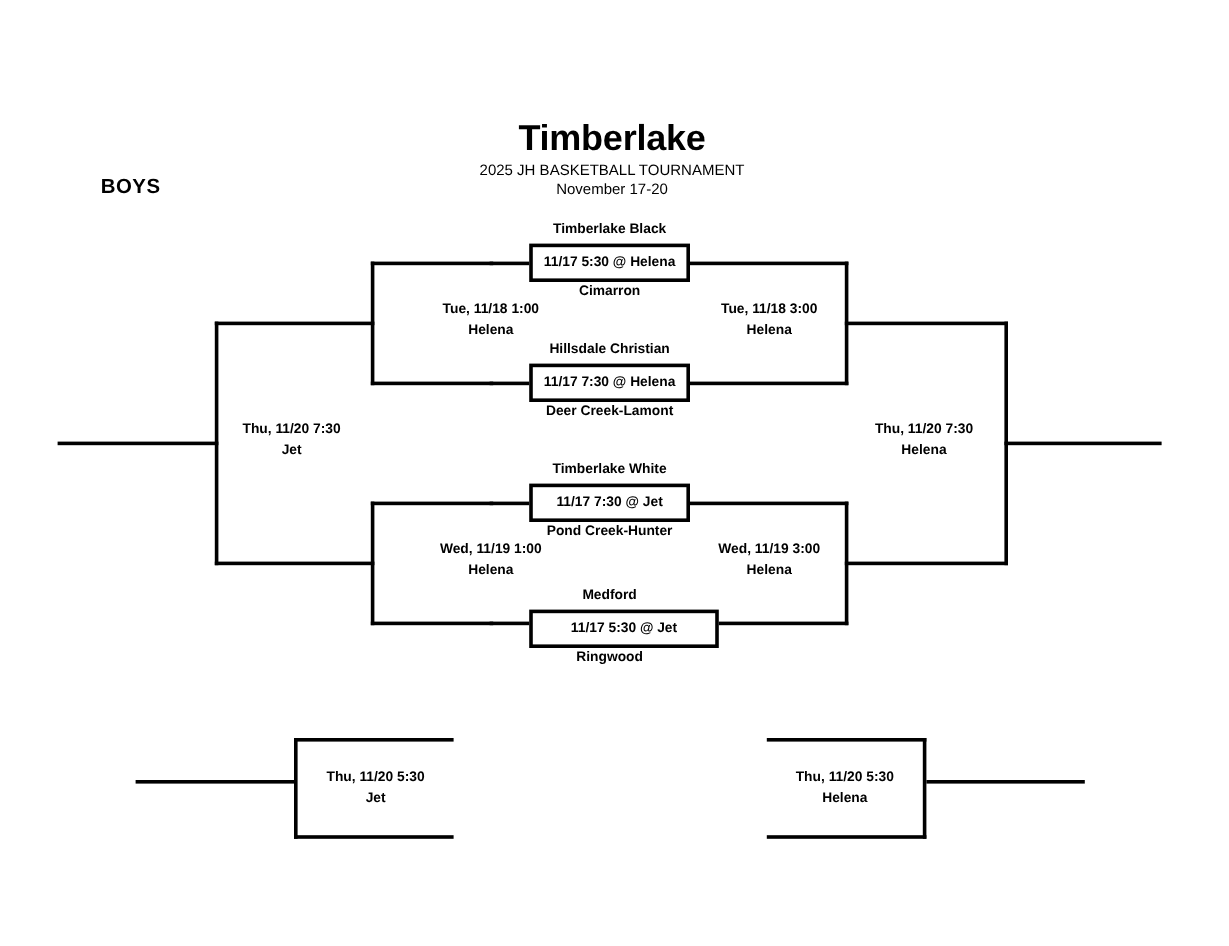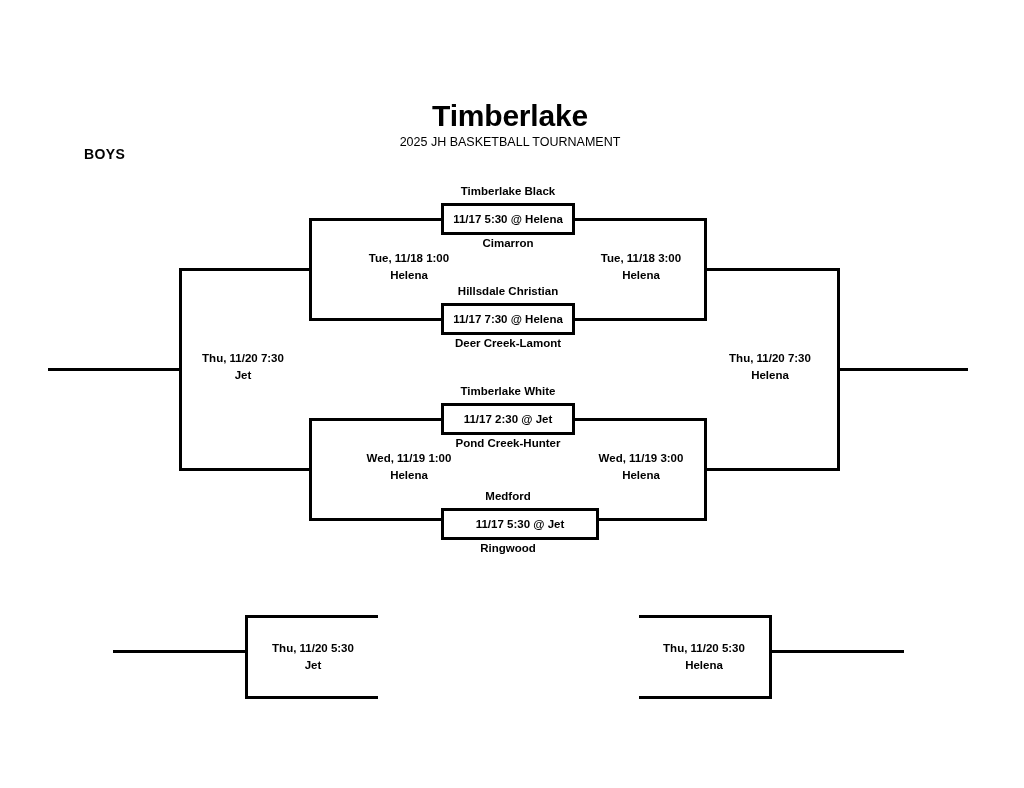--- a/index.html
+++ b/index.html
@@ -39,21 +39,21 @@
     margin-top: 3px;
   }
   #tourney-dates {
     font-size: 12.5px;
     line-height: 1.3;
   }
   #division-label {
     position: absolute;
     left: 84px;
     top: 146px;
-    font-size: 14px;
+    font-size: 17px;
     font-weight: bold;
     letter-spacing: 0.4px;
   }
 
   
   .hline {
     position: absolute;
     background: #000000;
     height: 3px;
   }
@@ -151,20 +151,21 @@
   }
 </style>
 </head>
 <body>
 
 <div id="page">
 
   <div id="title-block">
     <div id="tourney-title">Timberlake</div>
     <div id="tourney-subtitle">2025 JH BASKETBALL TOURNAMENT</div>
+    <div id="tourney-dates">November 17-20</div>
   </div>
   <div id="division-label">BOYS</div>
 
   <div class="hline" style="left:408px; top:218px; width:36px;"></div>
   <div class="hline" style="left:408px; top:318px; width:36px;"></div>
   <div class="hline" style="left:408px; top:418px; width:36px;"></div>
   <div class="hline" style="left:408px; top:518px; width:36px;"></div>
 
   <div class="hline" style="left:573px; top:218px; width:134px;"></div>
   <div class="hline" style="left:573px; top:318px; width:134px;"></div>
@@ -208,21 +209,21 @@
     <div class="team-top">Hillsdale Christian</div>
     <div class="gbox">
       <span class="gtime">11/17 7:30 @ Helena</span>
     </div>
     <div class="team-bottom">Deer Creek-Lamont</div>
   </div>
 
   <div class="game" style="left:441px; top:403px;">
     <div class="team-top">Timberlake White</div>
     <div class="gbox">
-      <span class="gtime">11/17 2:30 @ Jet</span>
+      <span class="gtime">11/17 7:30 @ Jet</span>
     </div>
     <div class="team-bottom">Pond Creek-Hunter</div>
   </div>
 
   <div class="game" style="left:441px; top:508px;padding-left:24px;">
     <div class="team-top">Medford</div>
     <div class="gbox">
       <span class="gtime">11/17 5:30 @ Jet</span>
     </div>
     <div class="team-bottom">Ringwood</div>

